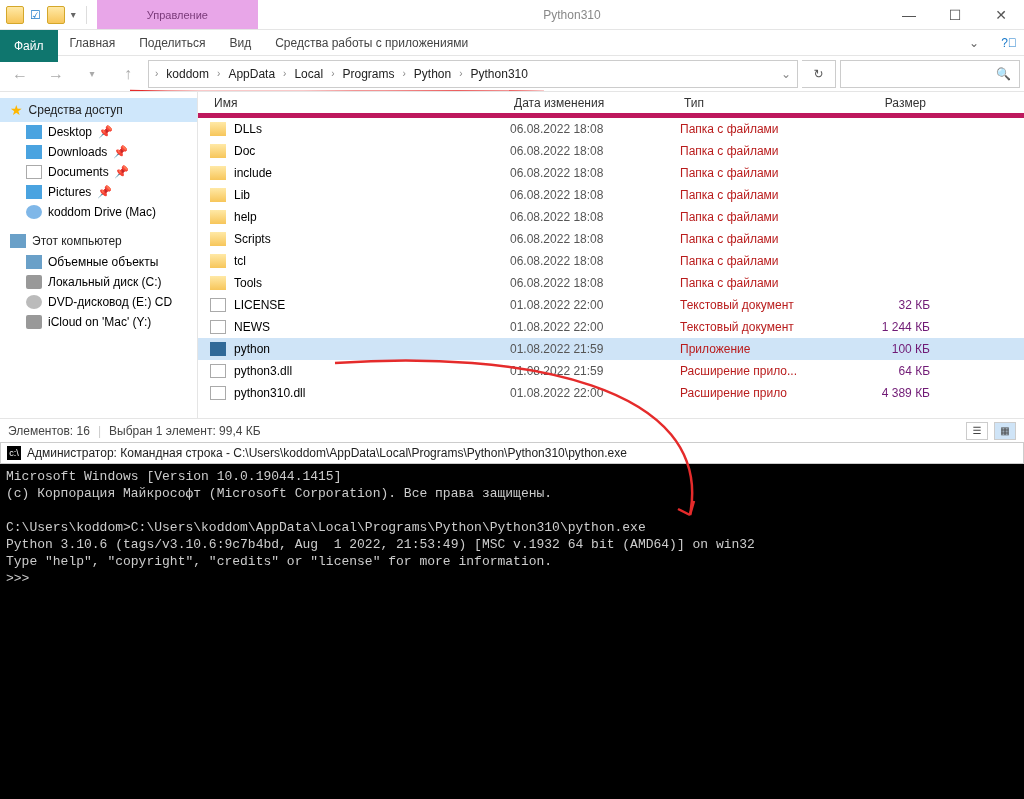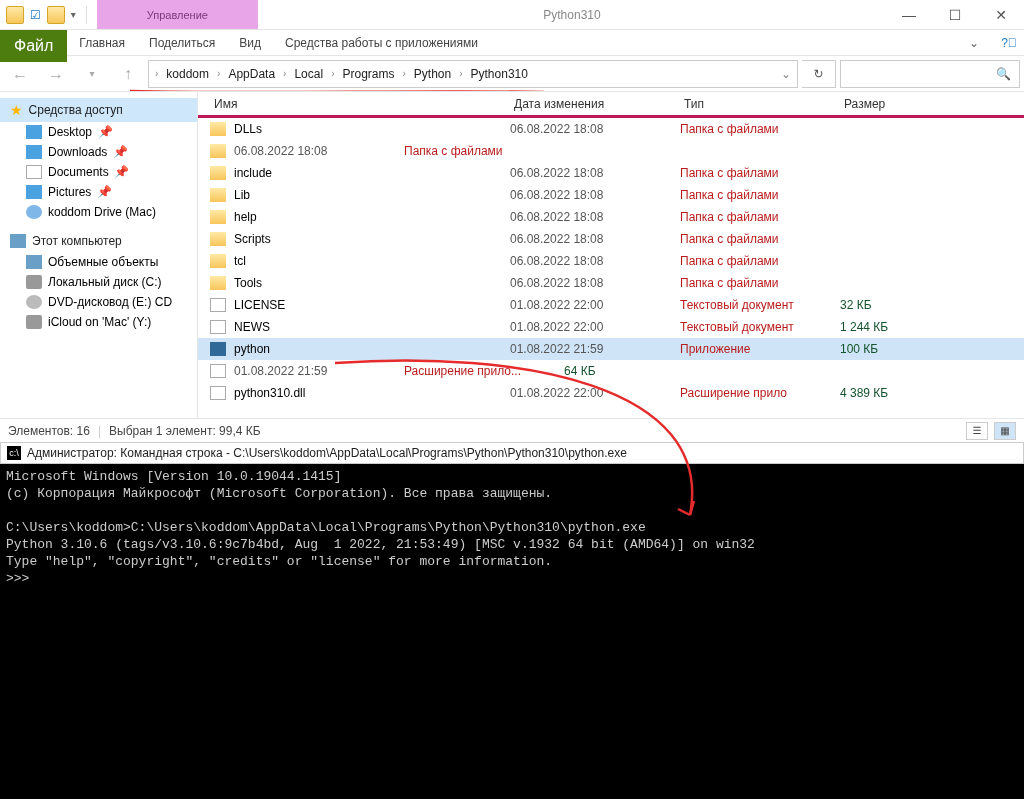--- a/index.html
+++ b/index.html
@@ -8,21 +8,21 @@
 .titlebar{height:30px;display:flex;align-items:stretch;border-bottom:1px solid #e5e5e5}
 .titlebar .qat{display:flex;align-items:center;padding:0 6px;gap:6px}
 .qat .folder-ico{width:18px;height:18px;background:linear-gradient(#ffe9a6,#f7c65a);border:1px solid #d4a72a;border-radius:2px}
 .qat .chevron{color:#666;font-size:10px}
 .titlebar .ribbon-context{background:#e8a6e8;display:flex;align-items:center;justify-content:center;padding:0 50px;color:#7a3a7a;font-size:11px}
 .titlebar .title{flex:1;display:flex;align-items:center;justify-content:center;color:#888}
 .titlebar .winbtns{display:flex}
 .titlebar .winbtns div{width:46px;display:flex;align-items:center;justify-content:center;color:#555;font-size:14px}
 
 .ribbon{height:26px;display:flex;align-items:stretch;border-bottom:1px solid #e5e5e5}
-.ribbon .file-tab{background:#4d7c0f;color:#fff;padding:16px 14px;display:flex;align-items:center;font-size:16px}
+.ribbon .file-tab{background:#0f766e;color:#fff;padding:16px 14px;display:flex;align-items:center;font-size:12px}
 .ribbon .tab{padding:0 12px;display:flex;align-items:center;color:#444}
 .ribbon .spacer{flex:1}
 .ribbon .collapse{width:40px;display:flex;align-items:center;justify-content:center;color:#666}
 .ribbon .help{width:30px;display:flex;align-items:center;justify-content:center;color:#1979ca}
 
 .addrbar{height:36px;display:flex;align-items:center;padding:4px;gap:4px;border-bottom:1px solid #e5e5e5}
 .navbtn{width:32px;height:28px;display:flex;align-items:center;justify-content:center;color:#aaa;font-size:16px}
 .addrbox{flex:1;height:28px;border:1px solid #ccc;display:flex;align-items:center;padding:0 6px;gap:4px;position:relative}
 .crumb{color:#222;padding:0 4px}
 .crumb-sep{color:#888;font-size:10px}
@@ -43,34 +43,34 @@
 .ico.blue{background:#4aa3e0}
 .ico.folder{background:linear-gradient(#ffe9a6,#f7c65a)}
 .ico.cloud{background:#7fb7e8;border-radius:50%}
 .ico.monitor{background:#6aa0c8}
 .ico.disk{background:#999;border-radius:2px}
 .ico.disc{background:#bbb;border-radius:50%}
 .ico.file{background:#fff;border:1px solid #aaa}
 .ico.app{background:#306998}
 
 .main{flex:1;display:flex;flex-direction:column;overflow:hidden}
-.cols{height:26px;display:flex;align-items:center;border-bottom:3px solid #be185d;color:#333;padding-left:12px}
+.cols{height:26px;display:flex;align-items:center;border-bottom:5px solid #be185d;color:#333;padding-left:12px}
 .cols div{padding:0 4px}
 .c-name{width:300px}
 .c-date{width:170px}
 .c-type{width:160px}
-.c-size{width:90px;}
+.c-size{width:90px;text-align:right}
 .rows{overflow-y:auto;flex:1}
 .row{height:22px;display:flex;align-items:center;padding-left:12px}
 .row.sel{background:#cfe4f7}
 .row .ico{margin-right:8px}
 .row .rn{width:276px}
 .row .rd{width:170px;color:#555}
 .row .rt{width:160px;color:#b91c1c}
-.row .rs{width:90px;color:#14532d}
+.row .rs{width:90px;text-align:right;color:#701a75}
 
 .status{height:24px;border-top:1px solid #e5e5e5;display:flex;align-items:center;padding:0 8px;color:#444;font-size:11px;gap:4px}
 .status .sep{color:#ccc;margin:0 4px}
 .status .spacer{flex:1}
 .status .vbtn{width:22px;height:18px;border:1px solid #ccc;margin-left:2px;display:flex;align-items:center;justify-content:center;font-size:10px}
 .status .vbtn.active{background:#cfe4f7}
 
 .console-title{height:22px;background:#fff;border:1px solid #ccc;display:flex;align-items:center;padding:0 6px;color:#222;font-size:12px;gap:6px}
 .console-title .cico{width:14px;height:14px;background:#000;color:#fff;font-size:9px;display:flex;align-items:center;justify-content:center}
 .console{background:#000;color:#ccc;font-family:Consolas,"Courier New",monospace;font-size:13px;height:338px;padding:4px 6px;line-height:17px;white-space:pre}
@@ -201,20 +201,21 @@
     <div class="rows" id="rows">
         <div class="row">
           <span class="ico folder"></span>
           <span class="rn">DLLs</span>
           <span class="rd">06.08.2022 18:08</span>
           <span class="rt">Папка с файлами</span>
           <span class="rs"></span>
         </div>
         <div class="row">
           <span class="ico folder"></span>
+          <span class="rn">Doc</span>
           <span class="rd">06.08.2022 18:08</span>
           <span class="rt">Папка с файлами</span>
           <span class="rs"></span>
         </div>
         <div class="row">
           <span class="ico folder"></span>
           <span class="rn">include</span>
           <span class="rd">06.08.2022 18:08</span>
           <span class="rt">Папка с файлами</span>
           <span class="rs"></span>
@@ -270,20 +271,21 @@
         </div>
         <div class="row sel">
           <span class="ico app"></span>
           <span class="rn">python</span>
           <span class="rd">01.08.2022 21:59</span>
           <span class="rt">Приложение</span>
           <span class="rs">100 КБ</span>
         </div>
         <div class="row">
           <span class="ico file"></span>
+          <span class="rn">python3.dll</span>
           <span class="rd">01.08.2022 21:59</span>
           <span class="rt">Расширение прило...</span>
           <span class="rs">64 КБ</span>
         </div>
         <div class="row">
           <span class="ico file"></span>
           <span class="rn">python310.dll</span>
           <span class="rd">01.08.2022 22:00</span>
           <span class="rt">Расширение прило</span>
           <span class="rs">4 389 КБ</span>

